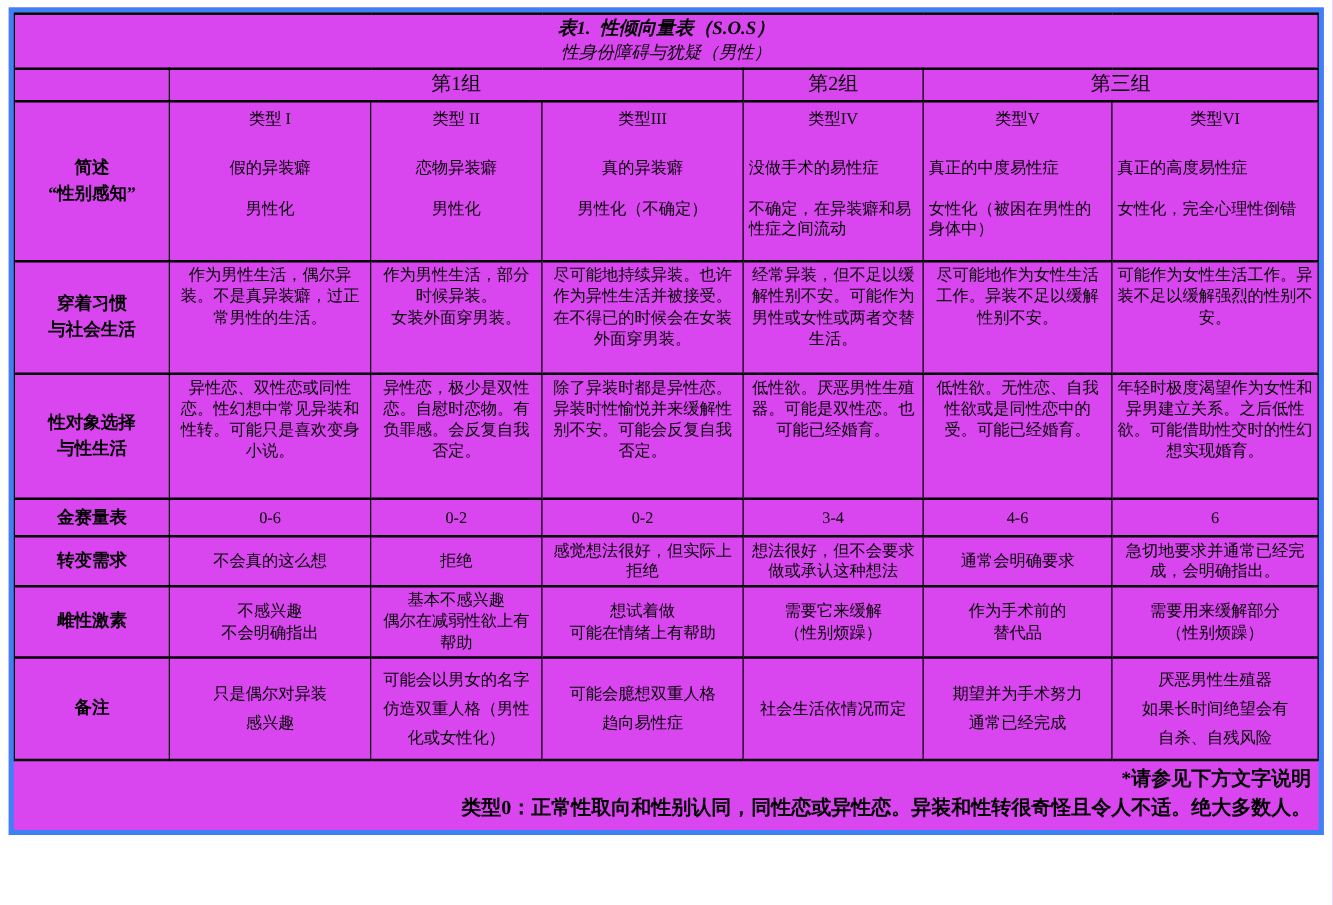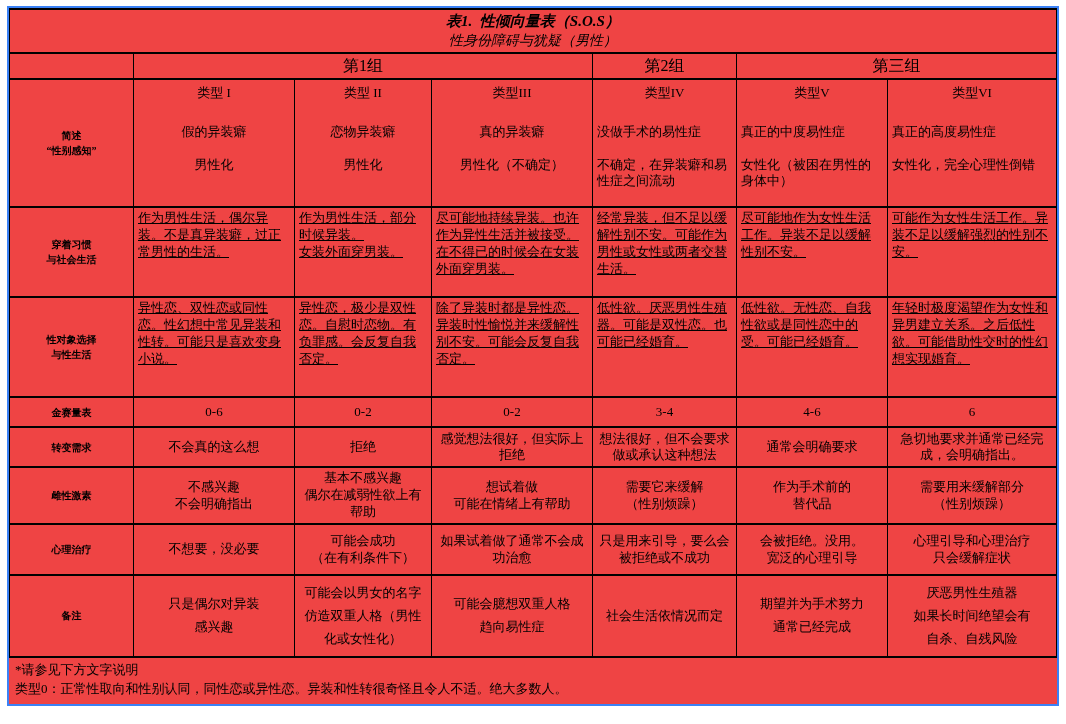--- a/index.html
+++ b/index.html
@@ -1,46 +1,46 @@
 <!DOCTYPE html>
 <html><head>
 <meta charset="utf-8">
 <style>
   * { margin:0; padding:0; box-sizing:border-box; }
   html,body { width:1066px; background:#ffffff; color:#000; }
   body { font-family:"Liberation Serif","DejaVu Serif",serif; height:724px; overflow:hidden; }
-  .frame { width:1052px; margin:6px auto 0 auto; border:2px solid #3b82f6; background:#ef4444; }
+  .frame { width:1052px; margin:6px auto 0 auto; border:4px solid #3b82f6; background:#d946ef; }
   table { width:100%; border-collapse:collapse; table-layout:fixed; }
   td { border:solid #000; border-width:2px 1px; padding:2px 4px; font-size:13px;
        line-height:1.3; text-align:center; vertical-align:middle; word-break:break-all; }
   [data-bind] { white-space:pre-wrap; }
 
   .tr-title   { height:38px; }
   .tr-group   { height:24px; }
   .tr-types   { height:128px; }
   .tr-dress   { height:90px; }
   .tr-sex     { height:100px; }
   .tr-kinsey  { height:30px;padding-left:12px; }
   .tr-transform { height:40px; }
   .tr-estrogen  { height:50px; }
   .tr-therapy   { height:51px; }
   .tr-notes     { height:82px; }
   .tr-notes td  { line-height:1.75; }
 
   .title    { font-size:15px; font-weight:bold; font-style:italic; }
   .subtitle { font-size:14px; font-style:italic; }
   .tr-group td { font-size:16px; }
-  .rowlabel { font-weight:bold; font-size:10px; line-height:1.5; }
+  .rowlabel { font-weight:bold; font-size:14px; line-height:1.5; }
   .typecell { vertical-align:top; padding-top:5px; }
   .type-name { text-align:center; margin-bottom:22px; white-space:pre-wrap; }
   .type-desc { line-height:1.25; }
   .ta-l .type-desc { text-align:left; }
-  .lt { text-align:left; vertical-align:top;text-decoration:underline; }
+  .lt { text-align:center; vertical-align:top; }
 
-  .footnotes { padding:3px 6px 5px 6px; font-size:13px; line-height:1.45; text-align:left; }
+  .footnotes { padding:3px 6px 5px 6px; font-size:16px; line-height:1.45; text-align:right;font-weight:bold; }
 </style>
 </head>
 <body>
 
 <div class="frame">
   <table>
     <colgroup>
       <col style="width:124px">
         <col style="width:161px">
         <col style="width:137px">
@@ -158,32 +158,20 @@
       <td data-bind="table.body_rows.4.cells.2">想试着做
 可能在情绪上有帮助</td>
       <td data-bind="table.body_rows.4.cells.3">需要它来缓解
 （性别烦躁）</td>
       <td data-bind="table.body_rows.4.cells.4">作为手术前的
 替代品</td>
       <td data-bind="table.body_rows.4.cells.5">需要用来缓解部分
 （性别烦躁）</td>
     </tr>
 
-    <tr class="tr-therapy">
-      <td class="rowlabel" data-bind="table.body_rows.5.label">心理治疗</td>
-      <td data-bind="table.body_rows.5.cells.0">不想要，没必要</td>
-      <td data-bind="table.body_rows.5.cells.1">可能会成功
-（在有利条件下）</td>
-      <td data-bind="table.body_rows.5.cells.2">如果试着做了通常不会成功治愈</td>
-      <td data-bind="table.body_rows.5.cells.3">只是用来引导，要么会被拒绝或不成功</td>
-      <td data-bind="table.body_rows.5.cells.4">会被拒绝。没用。
-宽泛的心理引导</td>
-      <td data-bind="table.body_rows.5.cells.5">心理引导和心理治疗
-只会缓解症状</td>
-    </tr>
 
     <tr class="tr-notes">
       <td class="rowlabel" data-bind="table.body_rows.6.label">备注</td>
       <td data-bind="table.body_rows.6.cells.0">只是偶尔对异装
 感兴趣</td>
       <td data-bind="table.body_rows.6.cells.1">可能会以男女的名字仿造双重人格（男性化或女性化）</td>
       <td data-bind="table.body_rows.6.cells.2">可能会臆想双重人格
 趋向易性症</td>
       <td data-bind="table.body_rows.6.cells.3">社会生活依情况而定</td>
       <td data-bind="table.body_rows.6.cells.4">期望并为手术努力

